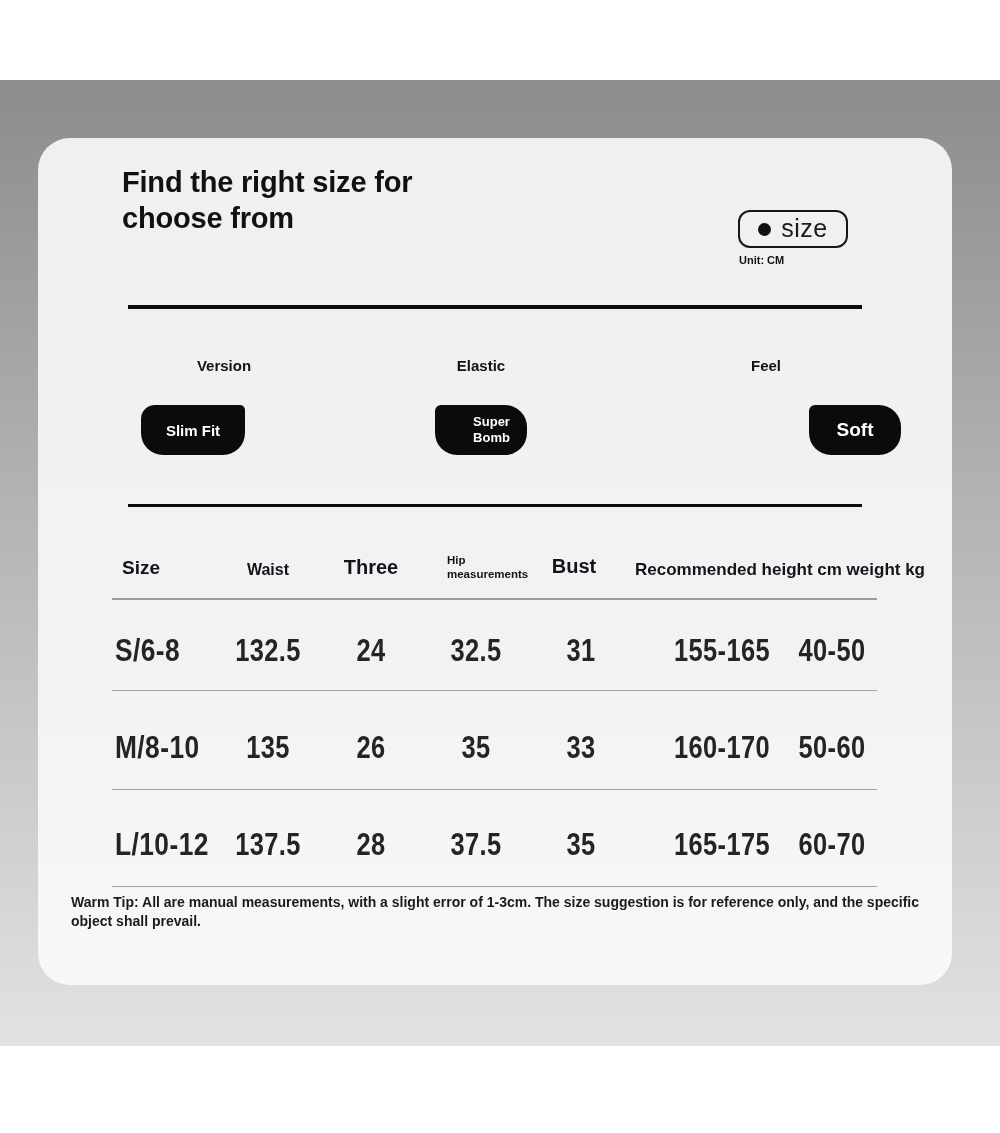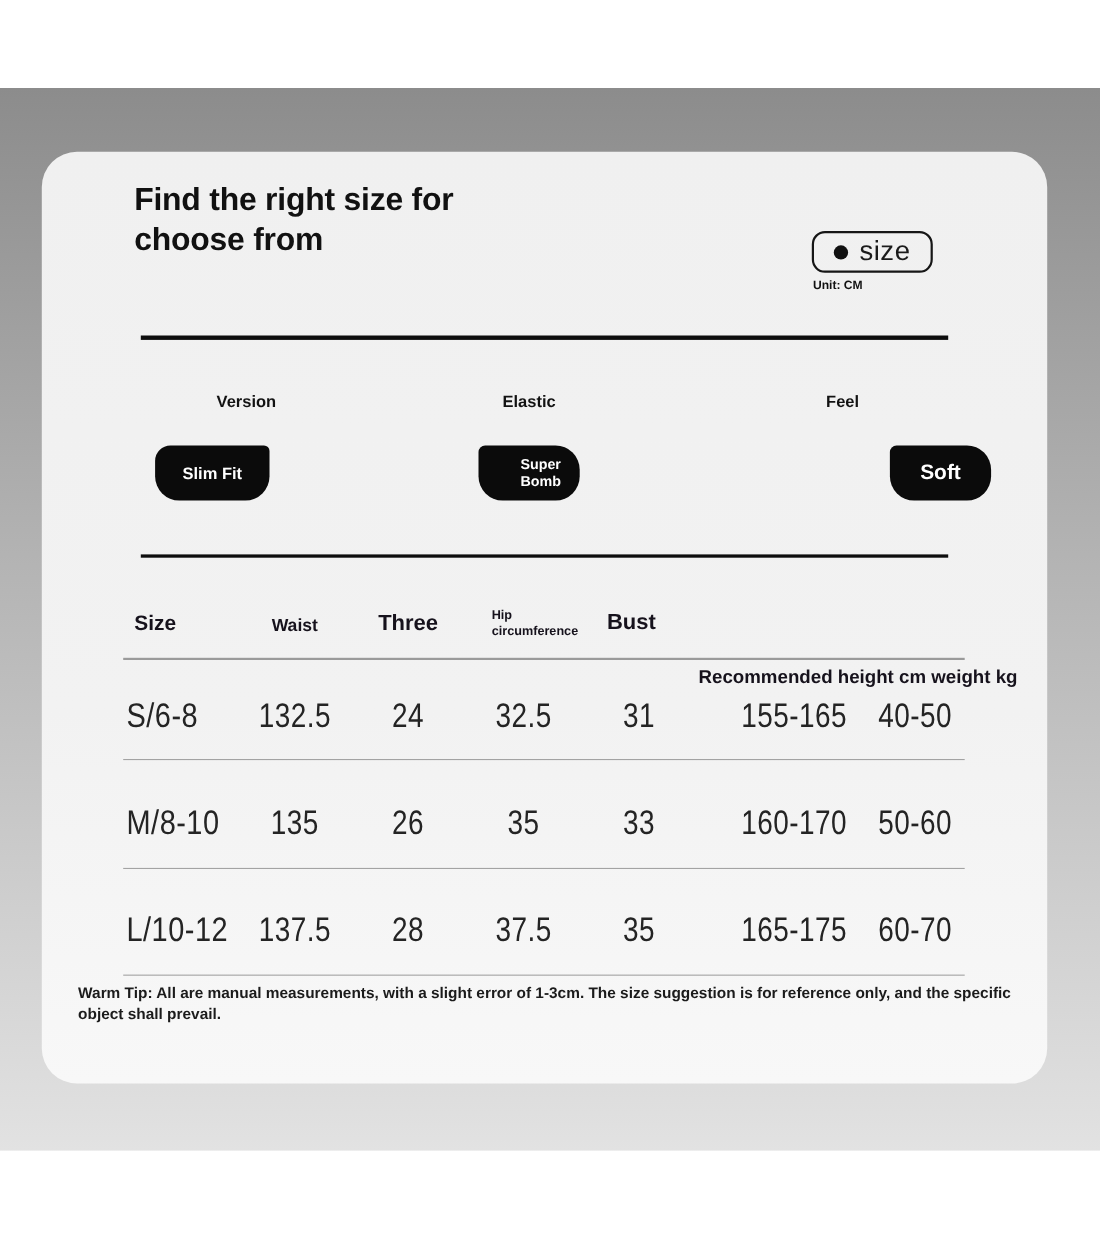--- a/index.html
+++ b/index.html
@@ -129,40 +129,40 @@
     color: #16121c;
     font-weight: 700;
     white-space: nowrap;
   }
   .th.centered { transform: translateX(-50%); }
   .th-size   { left: 84px;  top: 419px; font-size: 19px; }
   .th-length { left: 230px; top: 423px; font-size: 16px; }
   .th-waist  { left: 333px; top: 418px; font-size: 20px; }
   .th-hip    { left: 409px; top: 415px; font-size: 11.5px; line-height: 14px; }
   .th-bust   { left: 536px; top: 417px; font-size: 20px; }
-  .th-rec    { left: 597px; top: 422px; font-size: 17px; margin-top: 46px; }
+  .th-rec    { left: 597px; top: 422px; font-size: 17px; }
 
   .hline {
     position: absolute;
     left: 74px;
     width: 765px;
     background: #a3a3a3;
     height: 1px;
   }
   .hline-header { top: 460px; height: 2px; background: #9a9a9a; }
   .hline-r1 { top: 552px; }
   .hline-r2 { top: 651px; }
   .hline-r3 { top: 748px; }
 
   .trow {
     position: absolute;
     left: 0; width: 764px;
     height: 32px;
     font-size: 31px;
-    font-weight: 400;
+    font-weight: 700;
     color: #242424;
     line-height: 31px;
   }
   .trow-1 { top: 497px; }
   .trow-2 { top: 594px; }
   .trow-3 { top: 691px; }
 
   .cell { position: absolute; top: 0; white-space: nowrap; }
   .cell .cond {
     display: inline-block;
@@ -218,21 +218,21 @@
     <div class="pill pill-elastic">Super Bomb</div>
     <div class="pill pill-feel">Soft</div>
 
     <div class="rule rule-2"></div>
 
     <div class="th th-size">Size</div>
     <div class="th th-length centered">Waist</div>
     <div class="th th-waist centered">Three</div>
     <div class="th th-hip">
       <div>Hip</div>
-      <div>circumference</div>
+      <div>measurements</div>
     </div>
     <div class="th th-bust centered">Bust</div>
     <div class="th th-rec">Recommended height cm weight kg</div>
 
     <div class="hline hline-header"></div>
 
     <div class="trow trow-1">
       <span class="cell c-size"><span class="cond">S/6-8</span></span>
       <span class="cell c-length"><span class="cond">132.5</span></span>
       <span class="cell c-waist"><span class="cond">24</span></span>

